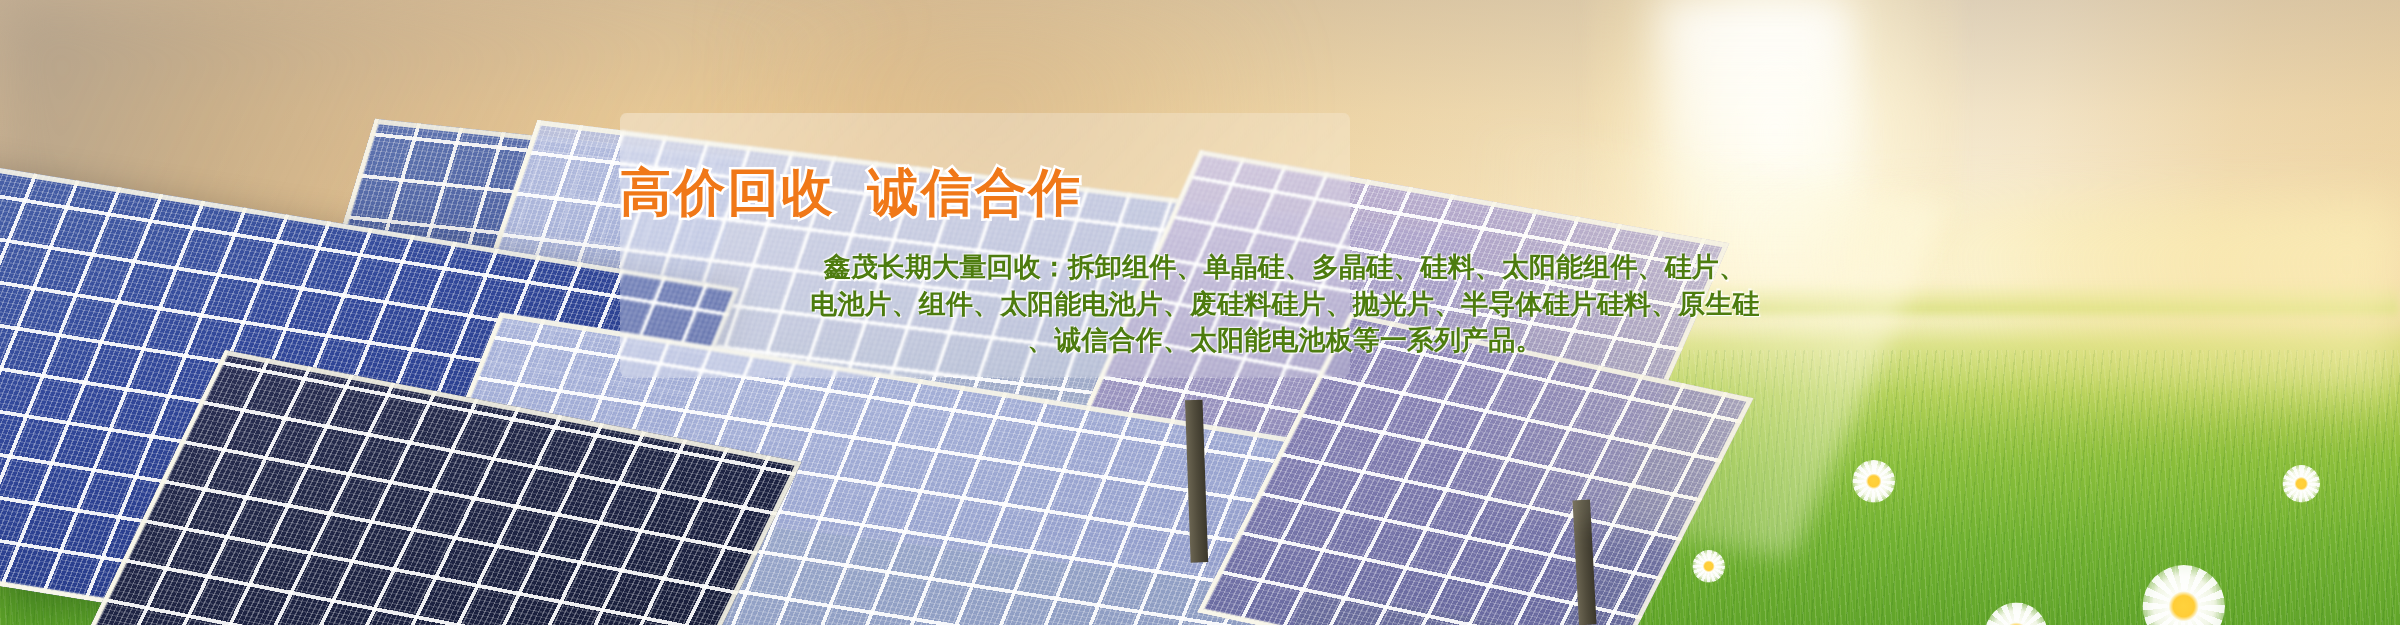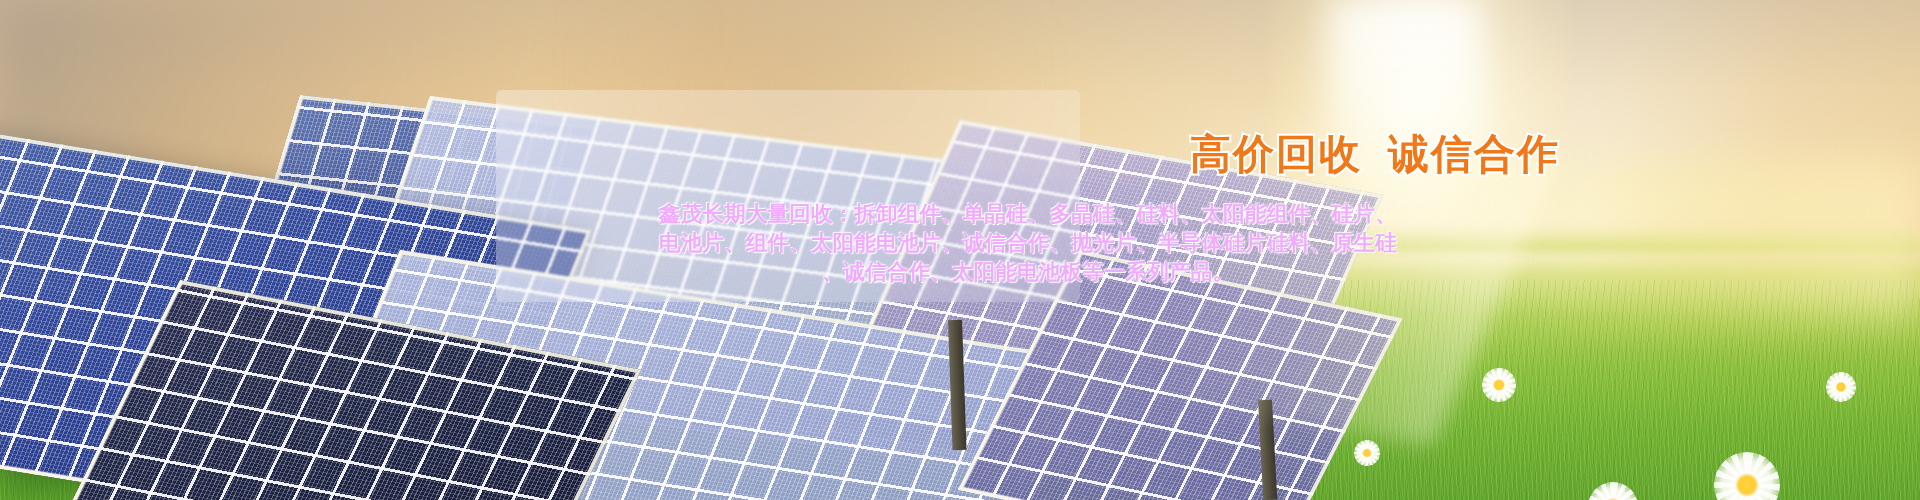--- a/index.html
+++ b/index.html
@@ -295,21 +295,21 @@
       rgba(255,255,255,0.18) 100%);
     border-radius:6px;
     backdrop-filter:blur(1px);
   }
 
   
   .headline{
     position:absolute;
     left:496px;top:134px;
     width:1064px;
-    text-align:right;
+    text-align:left;
     font-size:41px;
     font-weight:bold;
     letter-spacing:2px;
     color:#F07818;
     line-height:1;
     white-space:nowrap;
     -webkit-text-stroke:4px #ffffff;
     paint-order:stroke fill;
     text-shadow:
       0 0 2px rgba(255,255,255,.9),
@@ -318,21 +318,21 @@
   .headline .gap{display:inline-block;width:26px;}
 
   .body-text{
     position:absolute;
     left:496px;top:200px;
     width:1064px;
     text-align:center;
     font-size:21.5px;
     font-weight:bold;
     line-height:29px;
-    color:#f0abfc;
+    color:#4d7c0f;
     letter-spacing:.2px;
     text-shadow:
       0 0 3px rgba(255,255,255,.95),
       1px 1px 0 rgba(255,255,255,.85),
      -1px -1px 0 rgba(255,255,255,.7);
   }
   .body-text .ln{display:block;white-space:nowrap;}
 </style>
 </head>
 <body>
@@ -417,17 +417,17 @@
   </div>
 
   <div class="card"></div>
 
   <div class="headline">
     <span>高价回收</span><span class="gap"></span><span>诚信合作</span>
   </div>
 
   <div class="body-text">
     <span class="ln">鑫茂长期大量回收：拆卸组件、单晶硅、多晶硅、硅料、太阳能组件、硅片、</span>
-    <span class="ln">电池片、组件、太阳能电池片、诚信合作、抛光片、半导体硅片硅料、原生硅</span>
+    <span class="ln">电池片、组件、太阳能电池片、废硅料硅片、抛光片、半导体硅片硅料、原生硅</span>
     <span class="ln">、诚信合作、太阳能电池板等一系列产品。</span>
   </div>
 
 </div>
 
 </body></html>

